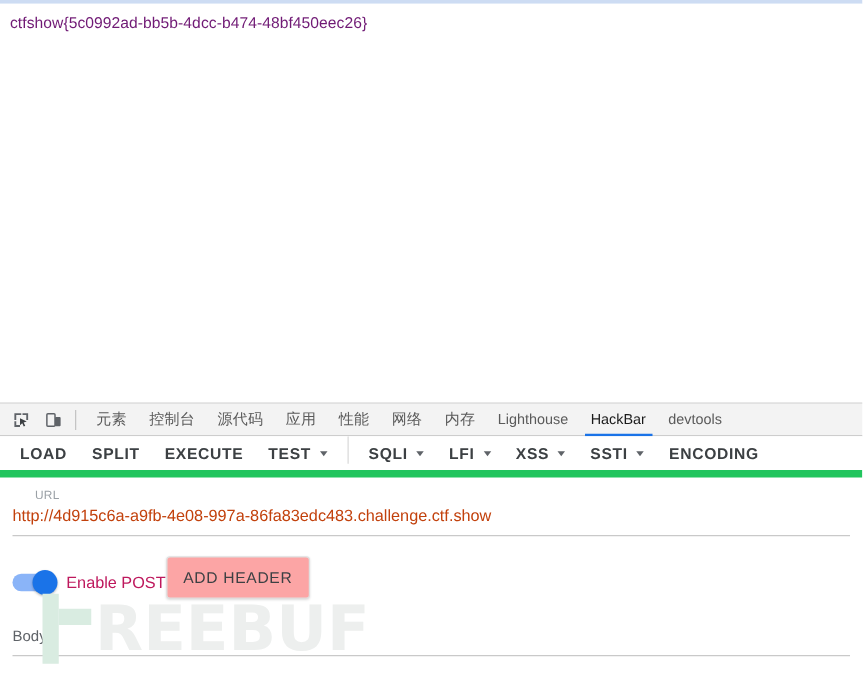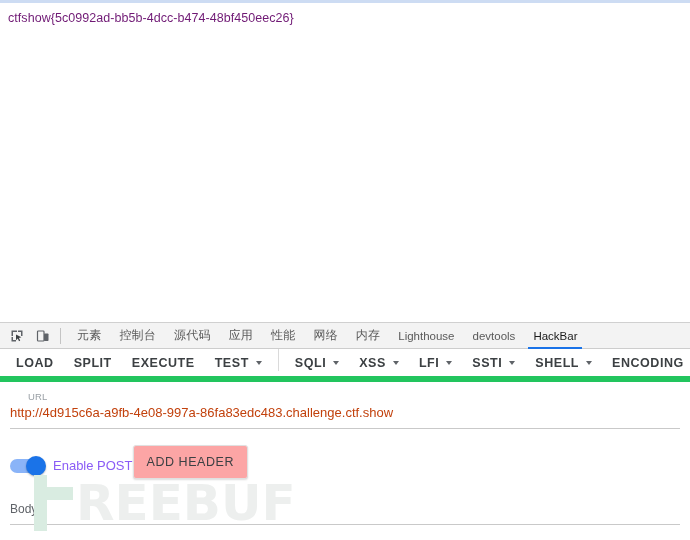--- a/index.html
+++ b/index.html
@@ -213,21 +213,21 @@
     top: -3px;
     left: 16px;
     width: 20px;
     height: 20px;
     border-radius: 50%;
     background: #1a73e8;
     box-shadow: 0 1px 2px rgba(0,0,0,0.28);
   }
   .toggle-label {
     font-size: 13px;
-    color: #8b5cf6;
+    color: #be185d;
     white-space: nowrap;
   }
 
   .enctype-field {
     flex: 1 1 auto;
     margin-left: 34px;
     margin-right: 26px;
     position: relative;
     min-width: 0;
   }
@@ -348,22 +348,22 @@
 
     <div class="dt-tabs">
       <div class="dt-tab cjk">元素</div>
       <div class="dt-tab cjk">控制台</div>
       <div class="dt-tab cjk">源代码</div>
       <div class="dt-tab cjk">应用</div>
       <div class="dt-tab cjk">性能</div>
       <div class="dt-tab cjk">网络</div>
       <div class="dt-tab cjk">内存</div>
       <div class="dt-tab">Lighthouse</div>
+      <div class="dt-tab active">HackBar</div>
       <div class="dt-tab">devtools</div>
-      <div class="dt-tab active">HackBar</div>
     </div>
   </div>
 
   <div class="hb-body">
 
     <div class="hb-toolbar">
       <div class="hb-btn">
         <span>LOAD</span>
       </div>
       <div class="hb-btn">
@@ -377,33 +377,29 @@
         <span class="caret"></span>
       </div>
 
       <div class="hb-vsep"></div>
 
       <div class="hb-btn">
         <span>SQLI</span>
         <span class="caret"></span>
       </div>
       <div class="hb-btn">
+        <span>LFI</span>
+        <span class="caret"></span>
+      </div>
+      <div class="hb-btn">
         <span>XSS</span>
         <span class="caret"></span>
       </div>
       <div class="hb-btn">
-        <span>LFI</span>
-        <span class="caret"></span>
-      </div>
-      <div class="hb-btn">
         <span>SSTI</span>
-        <span class="caret"></span>
-      </div>
-      <div class="hb-btn">
-        <span>SHELL</span>
         <span class="caret"></span>
       </div>
       <div class="hb-btn">
         <span>ENCODING</span>
       </div>
     </div>
 
     <div class="hb-field">
       <div class="hb-label">URL</div>
       <div class="hb-value">http://4d915c6a-a9fb-4e08-997a-86fa83edc483.challenge.ctf.show</div>

